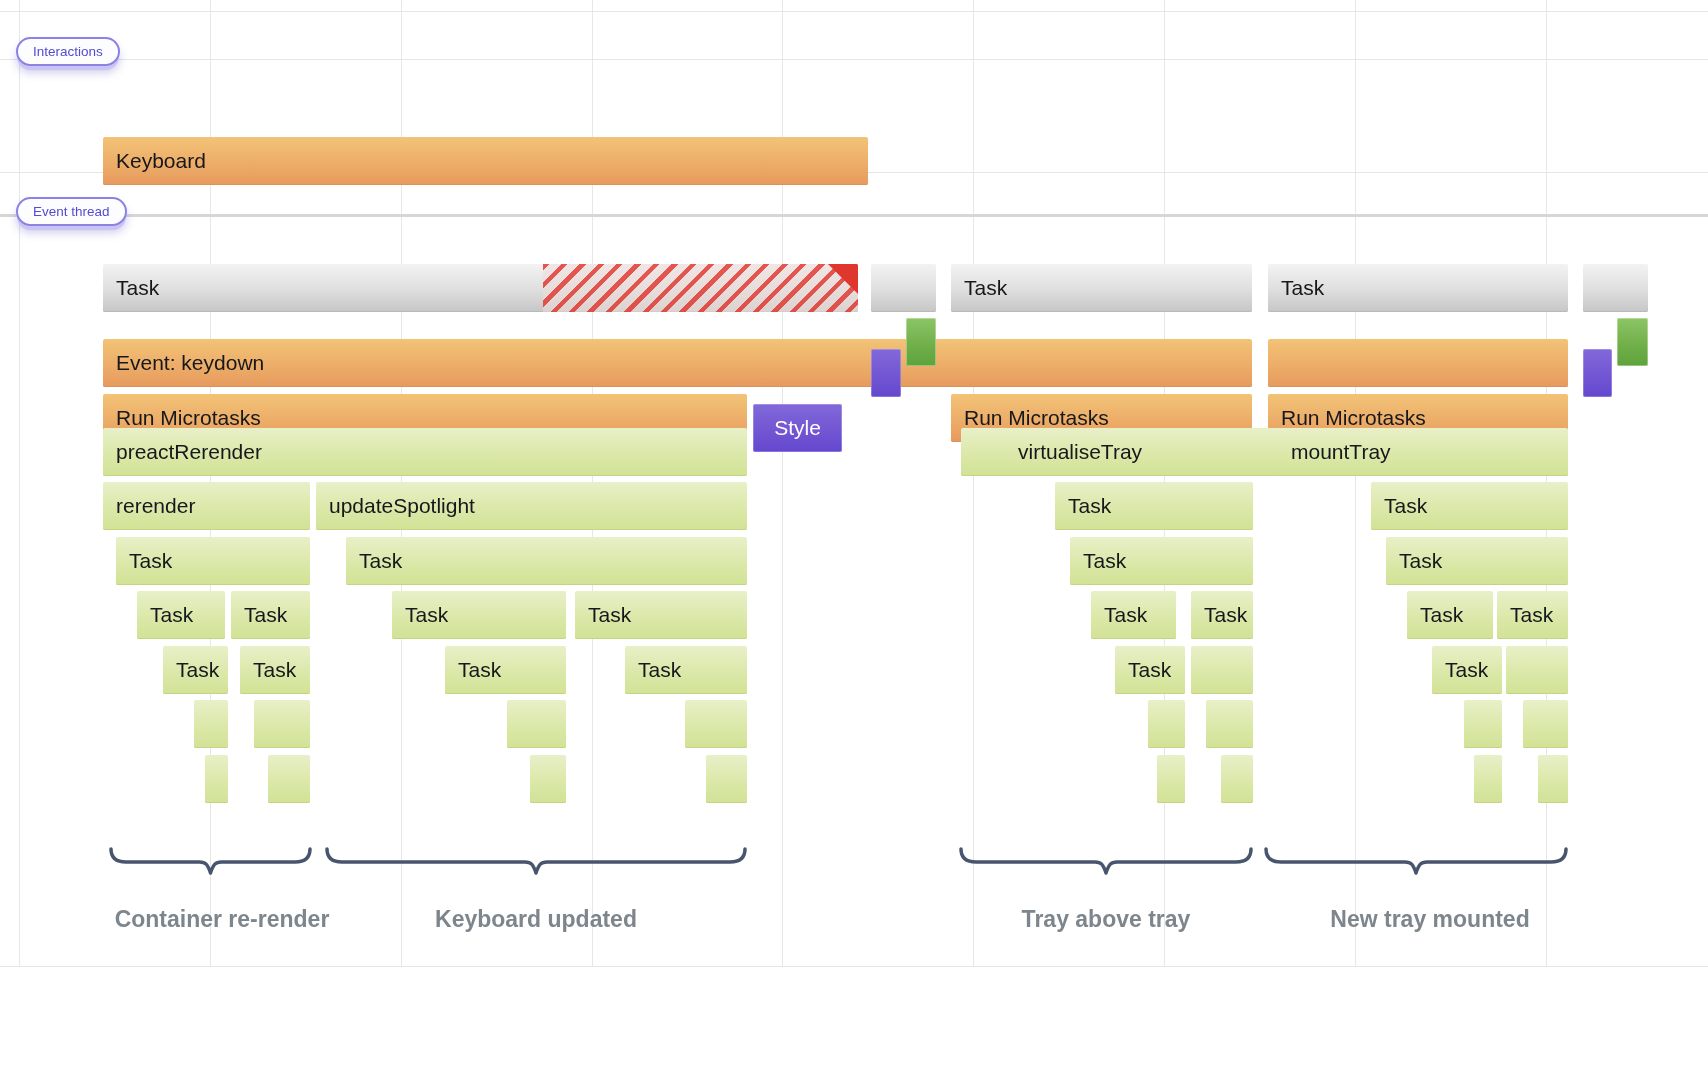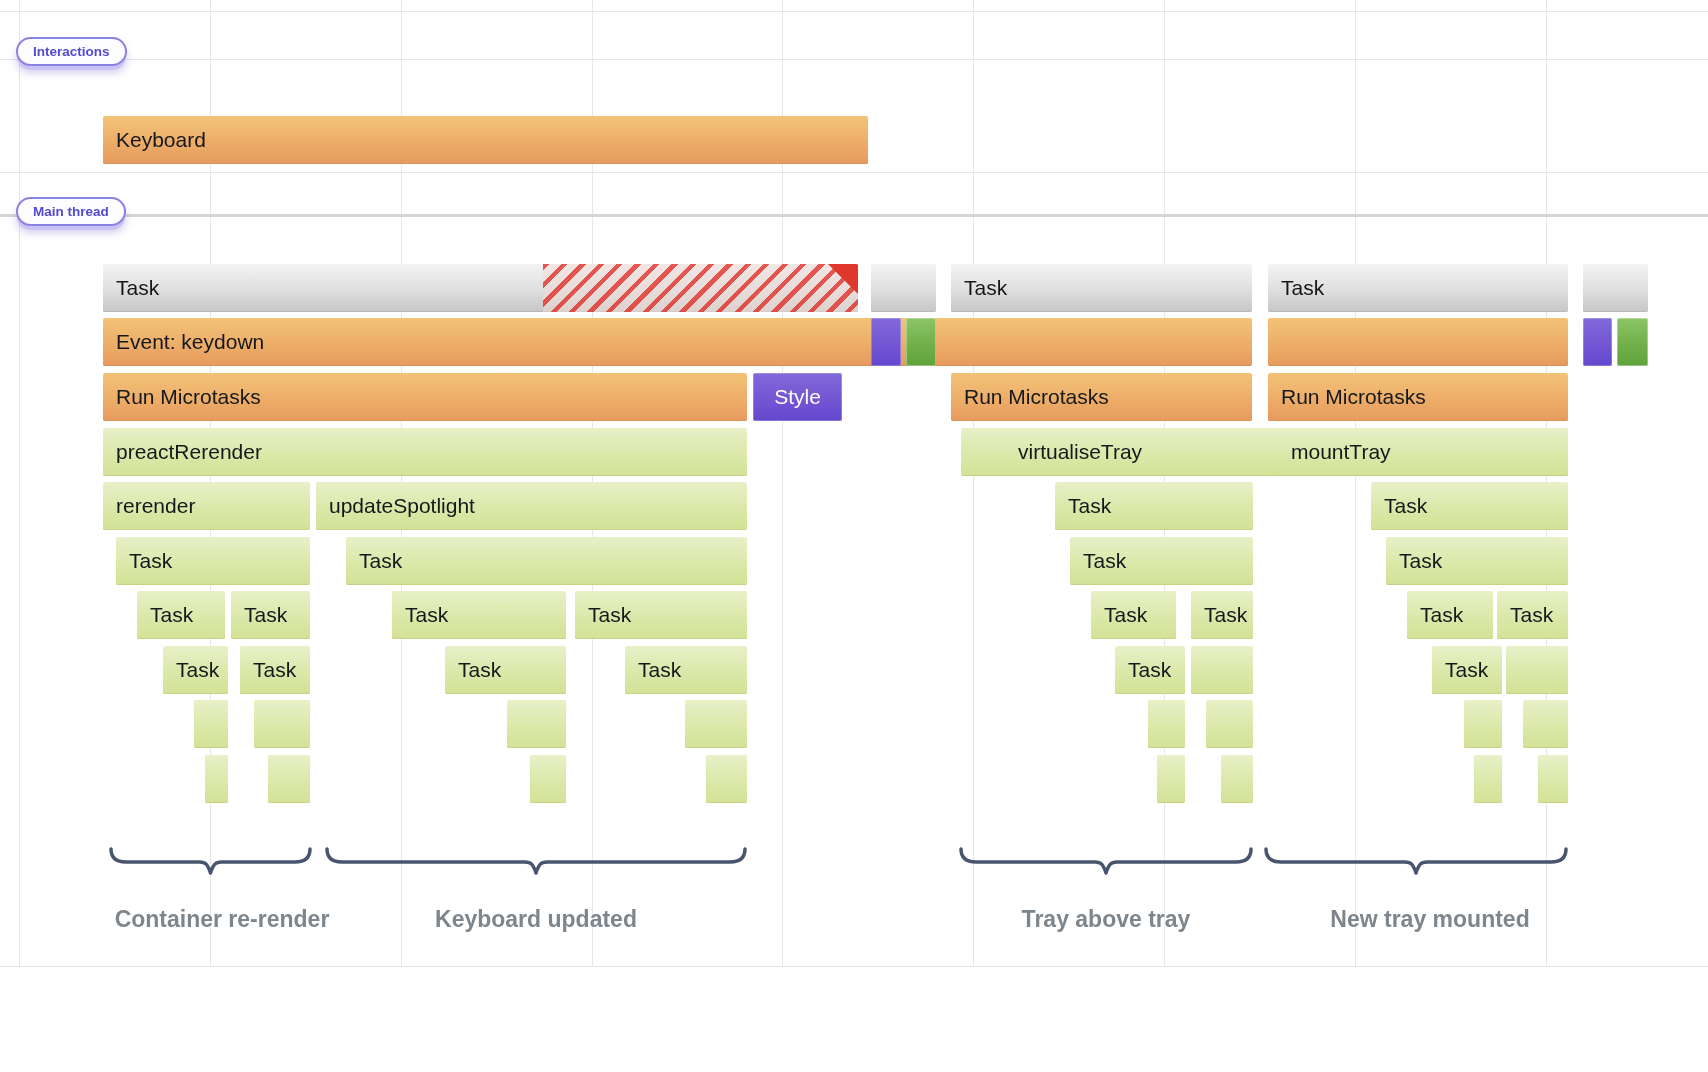--- a/index.html
+++ b/index.html
@@ -2,32 +2,32 @@
 <html><head>
 <meta charset="utf-8">
 <style>
   html,body{margin:0;padding:0;background:#ffffff;}
   #stage{position:relative;width:1708px;height:1072px;background:#ffffff;overflow:hidden;
          font-family:"Liberation Sans", sans-serif;}
   .vgrid{position:absolute;top:0;width:1px;background:#e7e7e7;}
   .hline{position:absolute;left:0;width:1708px;height:1px;background:#e6e6e6;}
   .hline.thick{height:3px;background:#d6d6d6;}
   .pill{position:absolute;background:#fdfdff;border:2px solid #8b82e6;border-radius:18px;
-        padding:5px 15px;font-size:13.5px;font-weight:bold;color:#514bd0;
+        padding:5px 15px;font-size:13.5px;font-weight:normal;color:#514bd0;
         box-shadow:0 5px 0 -1px #cbc4f3, 0 7px 9px rgba(90,80,200,.28);z-index:5;}
   .bar{position:absolute;height:48px;border-radius:2px;overflow:hidden;white-space:nowrap;z-index:2;}
   .bar-label{display:block;line-height:48px;font-size:21px;color:#16181c;padding-left:13px;}
   .bar.grey{background:linear-gradient(180deg,#f3f3f3 0%,#dedede 55%,#c6c6c6 100%);
             box-shadow:inset 0 -1px 0 #b9b9b9;}
   .bar.orange{background:linear-gradient(180deg,#f2c377 0%,#ecab67 60%,#e69a5e 100%);
-            box-shadow:inset 0 -1px 0 #d8935a;}
+            box-shadow:inset 0 -1px 0 #d8935a;margin-top:21px;}
   .bar.green{background:linear-gradient(180deg,#e8f0c8 0%,#dbe8a9 55%,#d2e295 100%);
             box-shadow:inset 0 -1px 0 #c3d584;}
   .bar.purple{background:linear-gradient(180deg,#8169da 0%,#7256d3 55%,#6348cf 100%);
-            box-shadow:inset 0 0 0 1px rgba(255,255,255,.25);}
+            box-shadow:inset 0 0 0 1px rgba(255,255,255,.25);margin-top:31px;}
   .bar.purple .bar-label{color:#ffffff;text-align:center;padding-left:0;}
   .bar.green-solid{background:linear-gradient(180deg,#8cc566 0%,#6fae48 60%,#5ea33c 100%);
             box-shadow:inset 0 0 0 1px rgba(255,255,255,.35);}
   .hatch{position:absolute;top:0;bottom:0;
          background:repeating-linear-gradient(135deg,
             rgba(226,59,51,.85) 0px, rgba(226,59,51,.85) 4.5px,
             rgba(238,219,216,.55) 4.5px, rgba(238,219,216,.55) 13px);}
   .corner-tri{position:absolute;top:0;width:0;height:0;
          border-top:30px solid #df372e;border-left:30px solid transparent;}
   .annotation{position:absolute;z-index:4;}
@@ -36,21 +36,21 @@
               color:#7d858d;z-index:4;}
 </style>
 </head>
 <body>
 
 <div id="stage">
   <div class="pill" style="left:16px;top:37px">
     <span>Interactions</span>
   </div>
   <div class="pill" style="left:16px;top:197px">
-    <span>Main thread</span>
+    <span>Event thread</span>
   </div>
   <div id="grid-layer">
       <div class="vgrid" style="left: 19px; top: 0px; height: 966px;"></div>
       <div class="vgrid" style="left: 210px; top: 0px; height: 966px;"></div>
       <div class="vgrid" style="left: 401px; top: 0px; height: 966px;"></div>
       <div class="vgrid" style="left: 592px; top: 0px; height: 966px;"></div>
       <div class="vgrid" style="left: 782px; top: 0px; height: 966px;"></div>
       <div class="vgrid" style="left: 973px; top: 0px; height: 966px;"></div>
       <div class="vgrid" style="left: 1164px; top: 0px; height: 966px;"></div>
       <div class="vgrid" style="left: 1355px; top: 0px; height: 966px;"></div>

